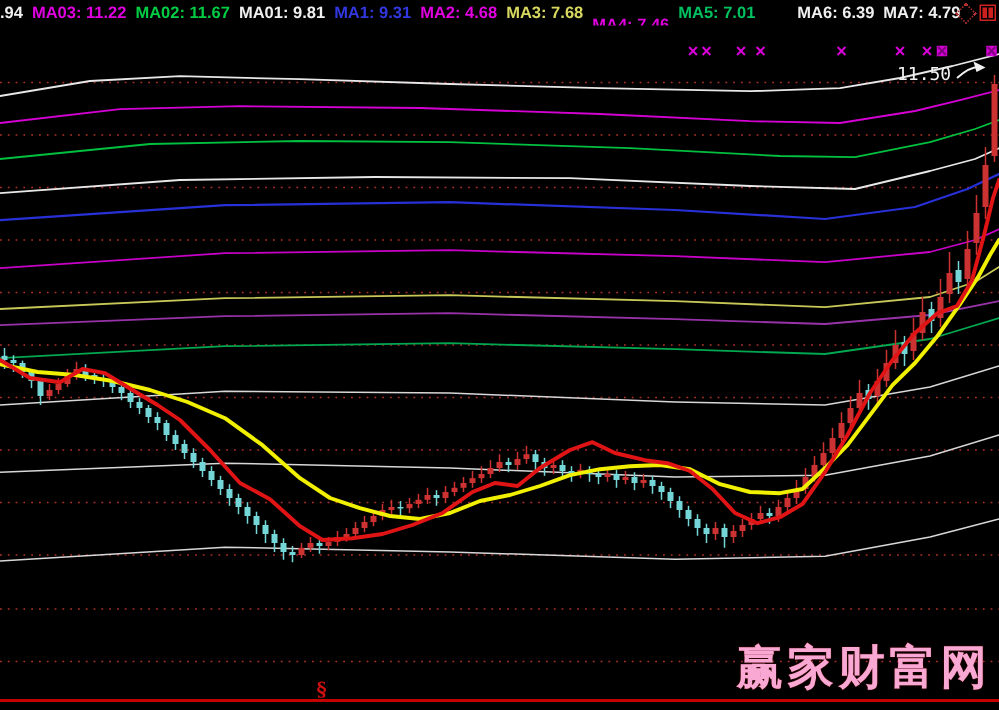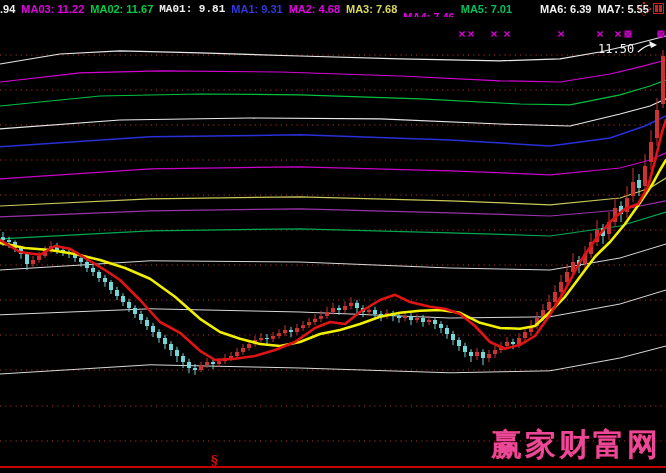--- a/index.html
+++ b/index.html
@@ -17,21 +17,21 @@
                  border:1px solid #cf2020;display:flex;gap:1px;padding:1px;box-sizing:border-box;}
   #icon-splitbox i{flex:1;background:#cf2020;}
   
   #chart-svg{position:absolute;left:0;top:0;}
   
   #bottom-line{position:absolute;left:0;bottom:5px;width:666px;height:2px;background:#c40000;}
   
   #bottom-marker{position:absolute;left:211px;bottom:6px;color:#d01010;font-size:13px;
                  font-weight:bold;font-family:"DejaVu Serif",serif;line-height:1;}
   
-  #watermark{position:absolute;right:5px;bottom:7px;color:#ec4899;font-size:31px;
+  #watermark{position:absolute;right:5px;bottom:7px;color:#f9a8d4;font-size:31px;
              font-weight:bold;letter-spacing:3px;font-family:"Liberation Serif",serif;
              text-shadow:0 0 1px #7a0c0c;}
   
   .price-label{font-family:"DejaVu Sans Mono",monospace;font-size:12px;fill:#f2f2f2;}
 </style>
 </head>
 <body>
 
 <div id="app">
 
@@ -309,28 +309,28 @@
     <g>
       <path d="M638 52 Q 648 43 655 45" fill="none" stroke="#f2f2f2" stroke-width="1.3"></path>
       <polygon points="657,45 649,41 651,48" fill="#f2f2f2"></polygon>
     </g>
   </svg>
 
   <div id="header">
       <span style="color: rgb(240, 240, 240);">.94</span>
       <span style="color: rgb(224, 0, 224);">MA03: 11.22</span>
       <span style="color: rgb(0, 204, 68);">MA02: 11.67</span>
-      <span style="color: rgb(240, 240, 240); font-family: Liberation Mono, monospace;">MA01: 9.81</span>
+      <span style="color: rgb(240, 240, 240);">MA01: 9.81</span>
       <span style="color: rgb(50, 56, 224);">MA1: 9.31</span>
       <span style="color: rgb(224, 0, 224);">MA2: 4.68</span>
       <span style="color: rgb(216, 216, 96);">MA3: 7.68</span>
       <span style="color: rgb(224, 0, 224); margin-top: 16px;">MA4: 7.46</span>
       <span style="color: rgb(0, 192, 96);">MA5: 7.01</span>
       <span style="color: rgb(240, 240, 240); margin-left: 22px;">MA6: 6.39</span>
-      <span style="color: rgb(240, 240, 240);">MA7: 5.55</span>
+      <span style="color: rgb(240, 240, 240);">MA7: 4.79</span>
     </div>
 
   <div id="icon-diamond"></div>
   <div id="icon-splitbox">
       <i></i>
       <i></i>
     </div>
 
   <div id="bottom-line"></div>
   <div id="bottom-marker">§</div>

